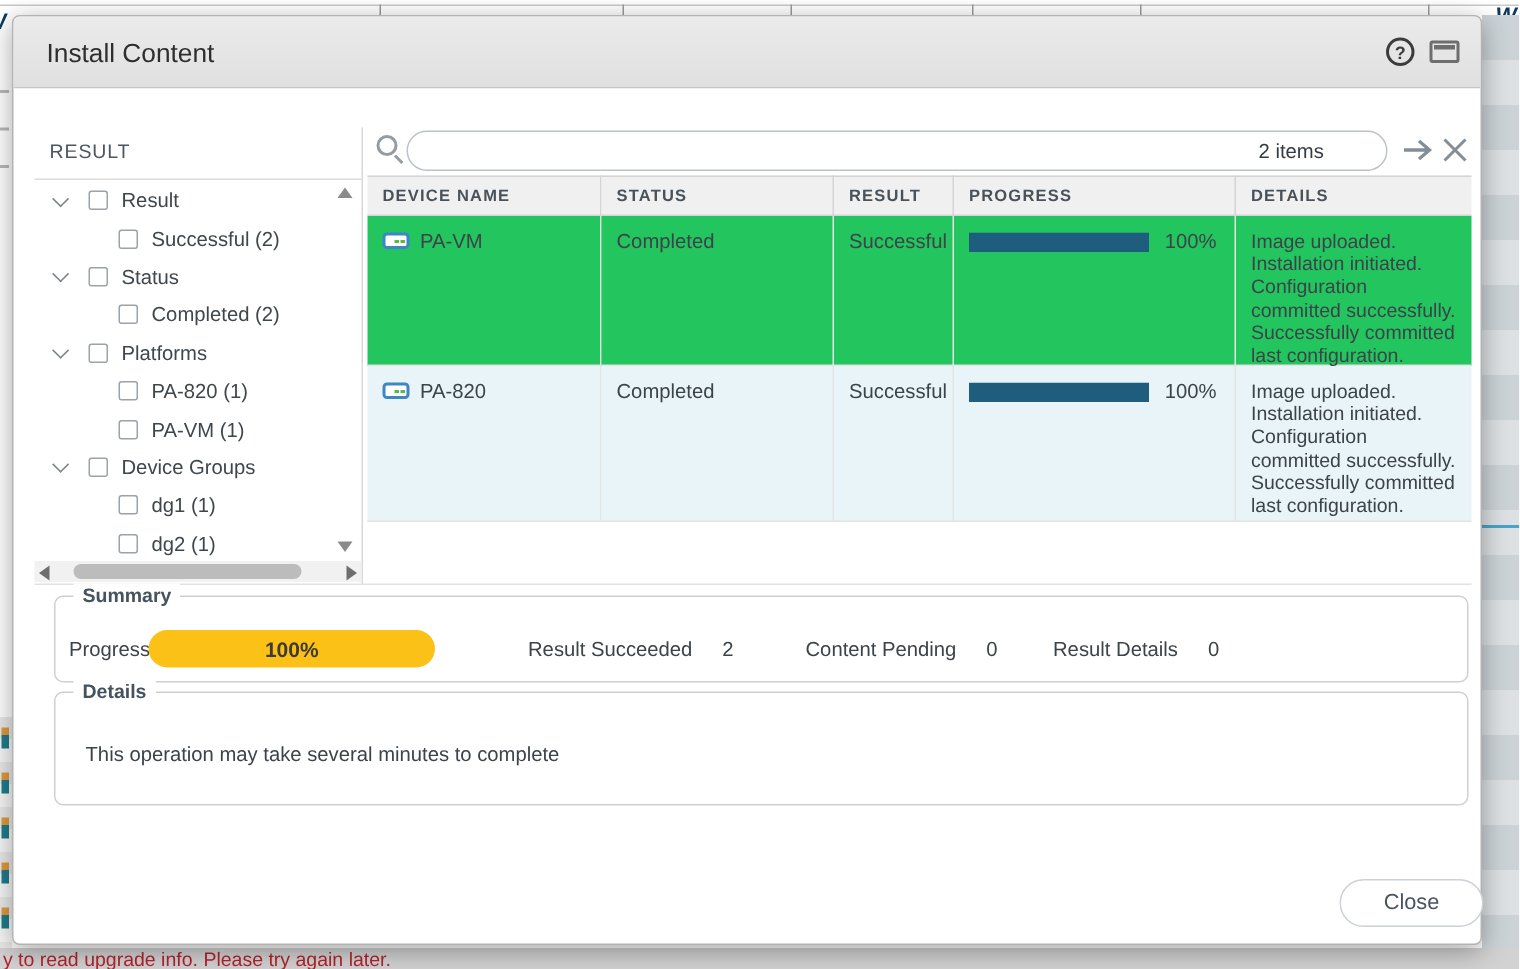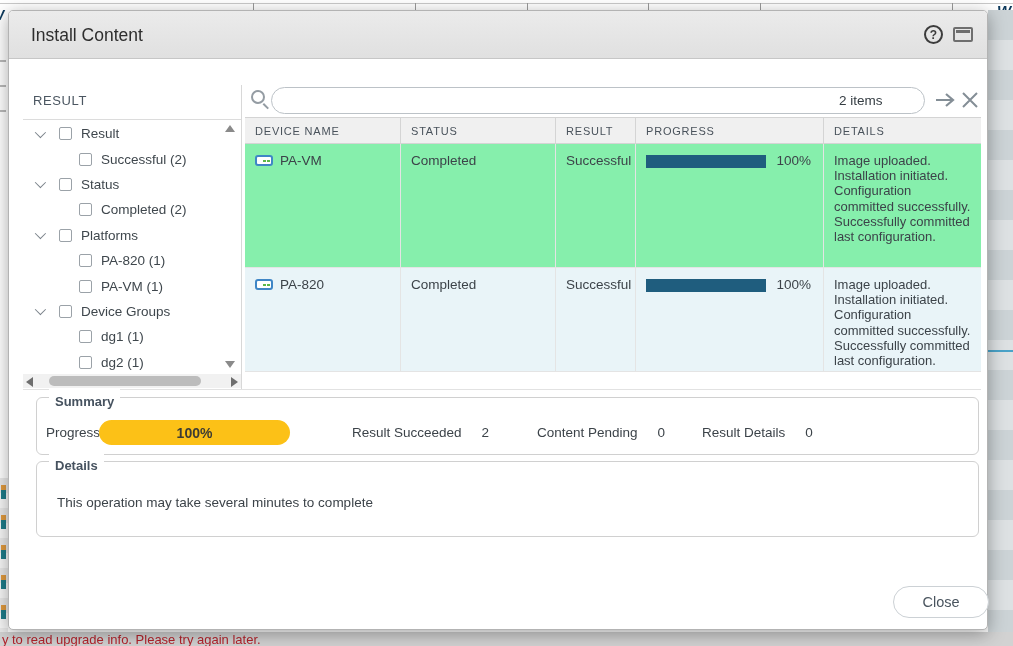--- a/index.html
+++ b/index.html
@@ -75,45 +75,45 @@
     font-size:13.5px; color:#343c42; }
   .icon-btn { position:absolute; cursor:pointer; }
   #apply-arrow { left:924px; top:78px; }
   #clear-x { left:950px; top:79px; }
 
   
   #grid { position:absolute; left:236px; top:106px; width:736px;
     display:grid; grid-template-columns:156px 155px 80px 188px 157px; }
   .th { background:#f0f0f0; border-top:1px solid #d4d4d4; border-bottom:1px solid #d4d4d4;
     border-right:1px solid #d4d4d4; height:27px; padding:7px 4px 0 10px;
-    font-size:11px; letter-spacing:.8px; color:#49525b; font-weight:400; cursor:pointer; }
+    font-size:11px; letter-spacing:.8px; color:#49525b; font-weight:700; cursor:pointer; }
   .th:nth-child(5) { border-right:none; }
   .td { border-right:1px solid #e4e4e4; border-bottom:1px solid #e4e4e4;
     padding:9px 8px 0 10px; font-size:13.5px; color:#3c4349; }
   .td:nth-child(5n) { border-right:none; }
-  .row1 { height:124px; background:#86efac; }
+  .row1 { height:100px; background:#22c55e; }
   .row2 { height:104px; background:#e9f4f8; }
   .dev-cell { display:flex; align-items:flex-start; gap:7px; }
   .dev-icon { margin-top:2px; width:18px; height:11px; border:2px solid #3f86c6; border-radius:3px;
     position:relative; background:#fff; flex:0 0 auto; }
   .dev-icon i { position:absolute; top:2.5px; width:2.5px; height:2.5px; background:#5cb848; }
   .dev-icon i.d1 { left:6px; } .dev-icon i.d2 { left:10px; }
   .prog-cell { display:flex; align-items:flex-start; }
   .bar-track { margin-top:2px; width:120px; height:13px; background:#e8e8e8; overflow:hidden; }
   .bar-fill { height:100%; background:#1f5d7e; }
   .prog-label { margin-left:auto; padding-right:4px; font-size:13.5px; color:#3c4349; }
   .details-text { font-size:13px; line-height:1.17; color:#3c4349; padding-right:2px; }
 
   .panel-bottomline { position:absolute; left:14px; top:378px; width:958px; height:1px; background:#e2e2e2; }
 
   
   .fieldset { position:absolute; border:1px solid #d0d0d0; border-radius:6px; background:#fff; }
   #fs-summary { left:27px; top:386px; width:943px; height:58px; }
   #fs-details { left:27px; top:450px; width:943px; height:76px; }
-  .legend { position:absolute; top:-9px; left:12px; background:#fff; padding:5px 6px;
+  .legend { position:absolute; top:-9px; left:12px; background:#fff; padding:0 6px;
     font-size:13px; font-weight:bold; color:#46525f; }
   #progress-word { position:absolute; left:9px; top:27px; font-size:13.5px; color:#3c4349; }
   #summary-pill { position:absolute; left:62px; top:22px; width:191px; height:25px;
     border-radius:13px; background:#fcc117; display:flex; align-items:center; justify-content:center;
     font-size:14px; font-weight:bold; color:#3d3c34; }
   .stat { position:absolute; top:27px; display:flex; gap:20px; font-size:13.5px; color:#3c4349; white-space:nowrap; }
   #stat-0 { left:315px; } #stat-1 { left:500px; } #stat-2 { left:665px; }
   #details-message { position:absolute; left:20px; top:33px; font-size:13.5px; color:#3c4349; }
 
   

